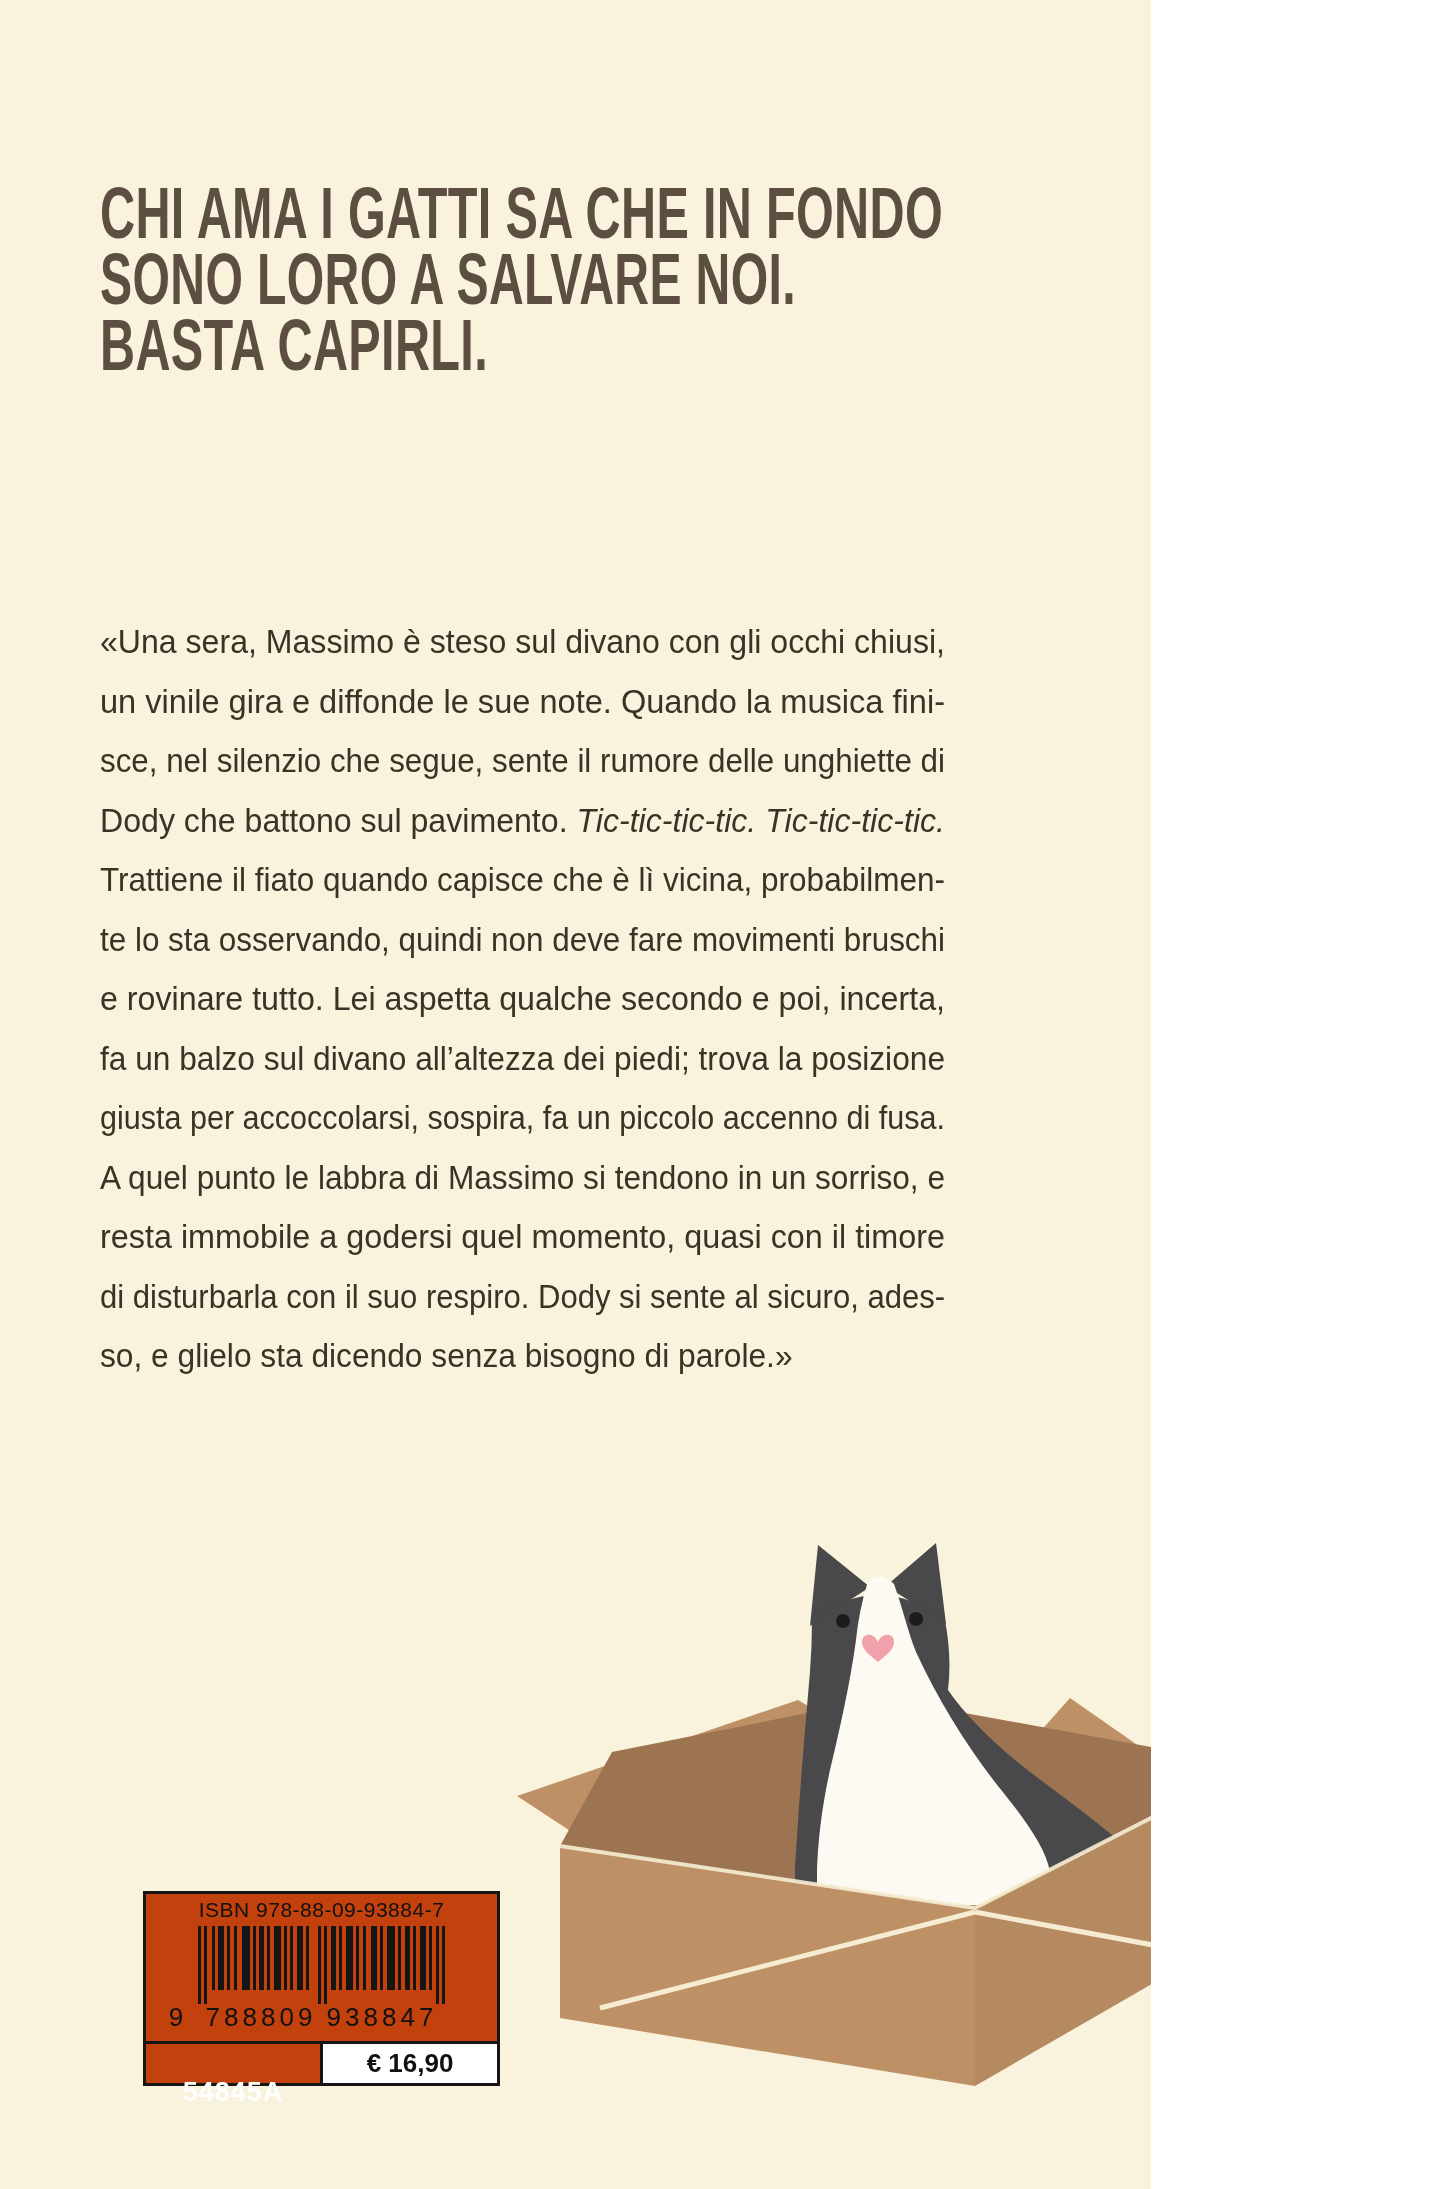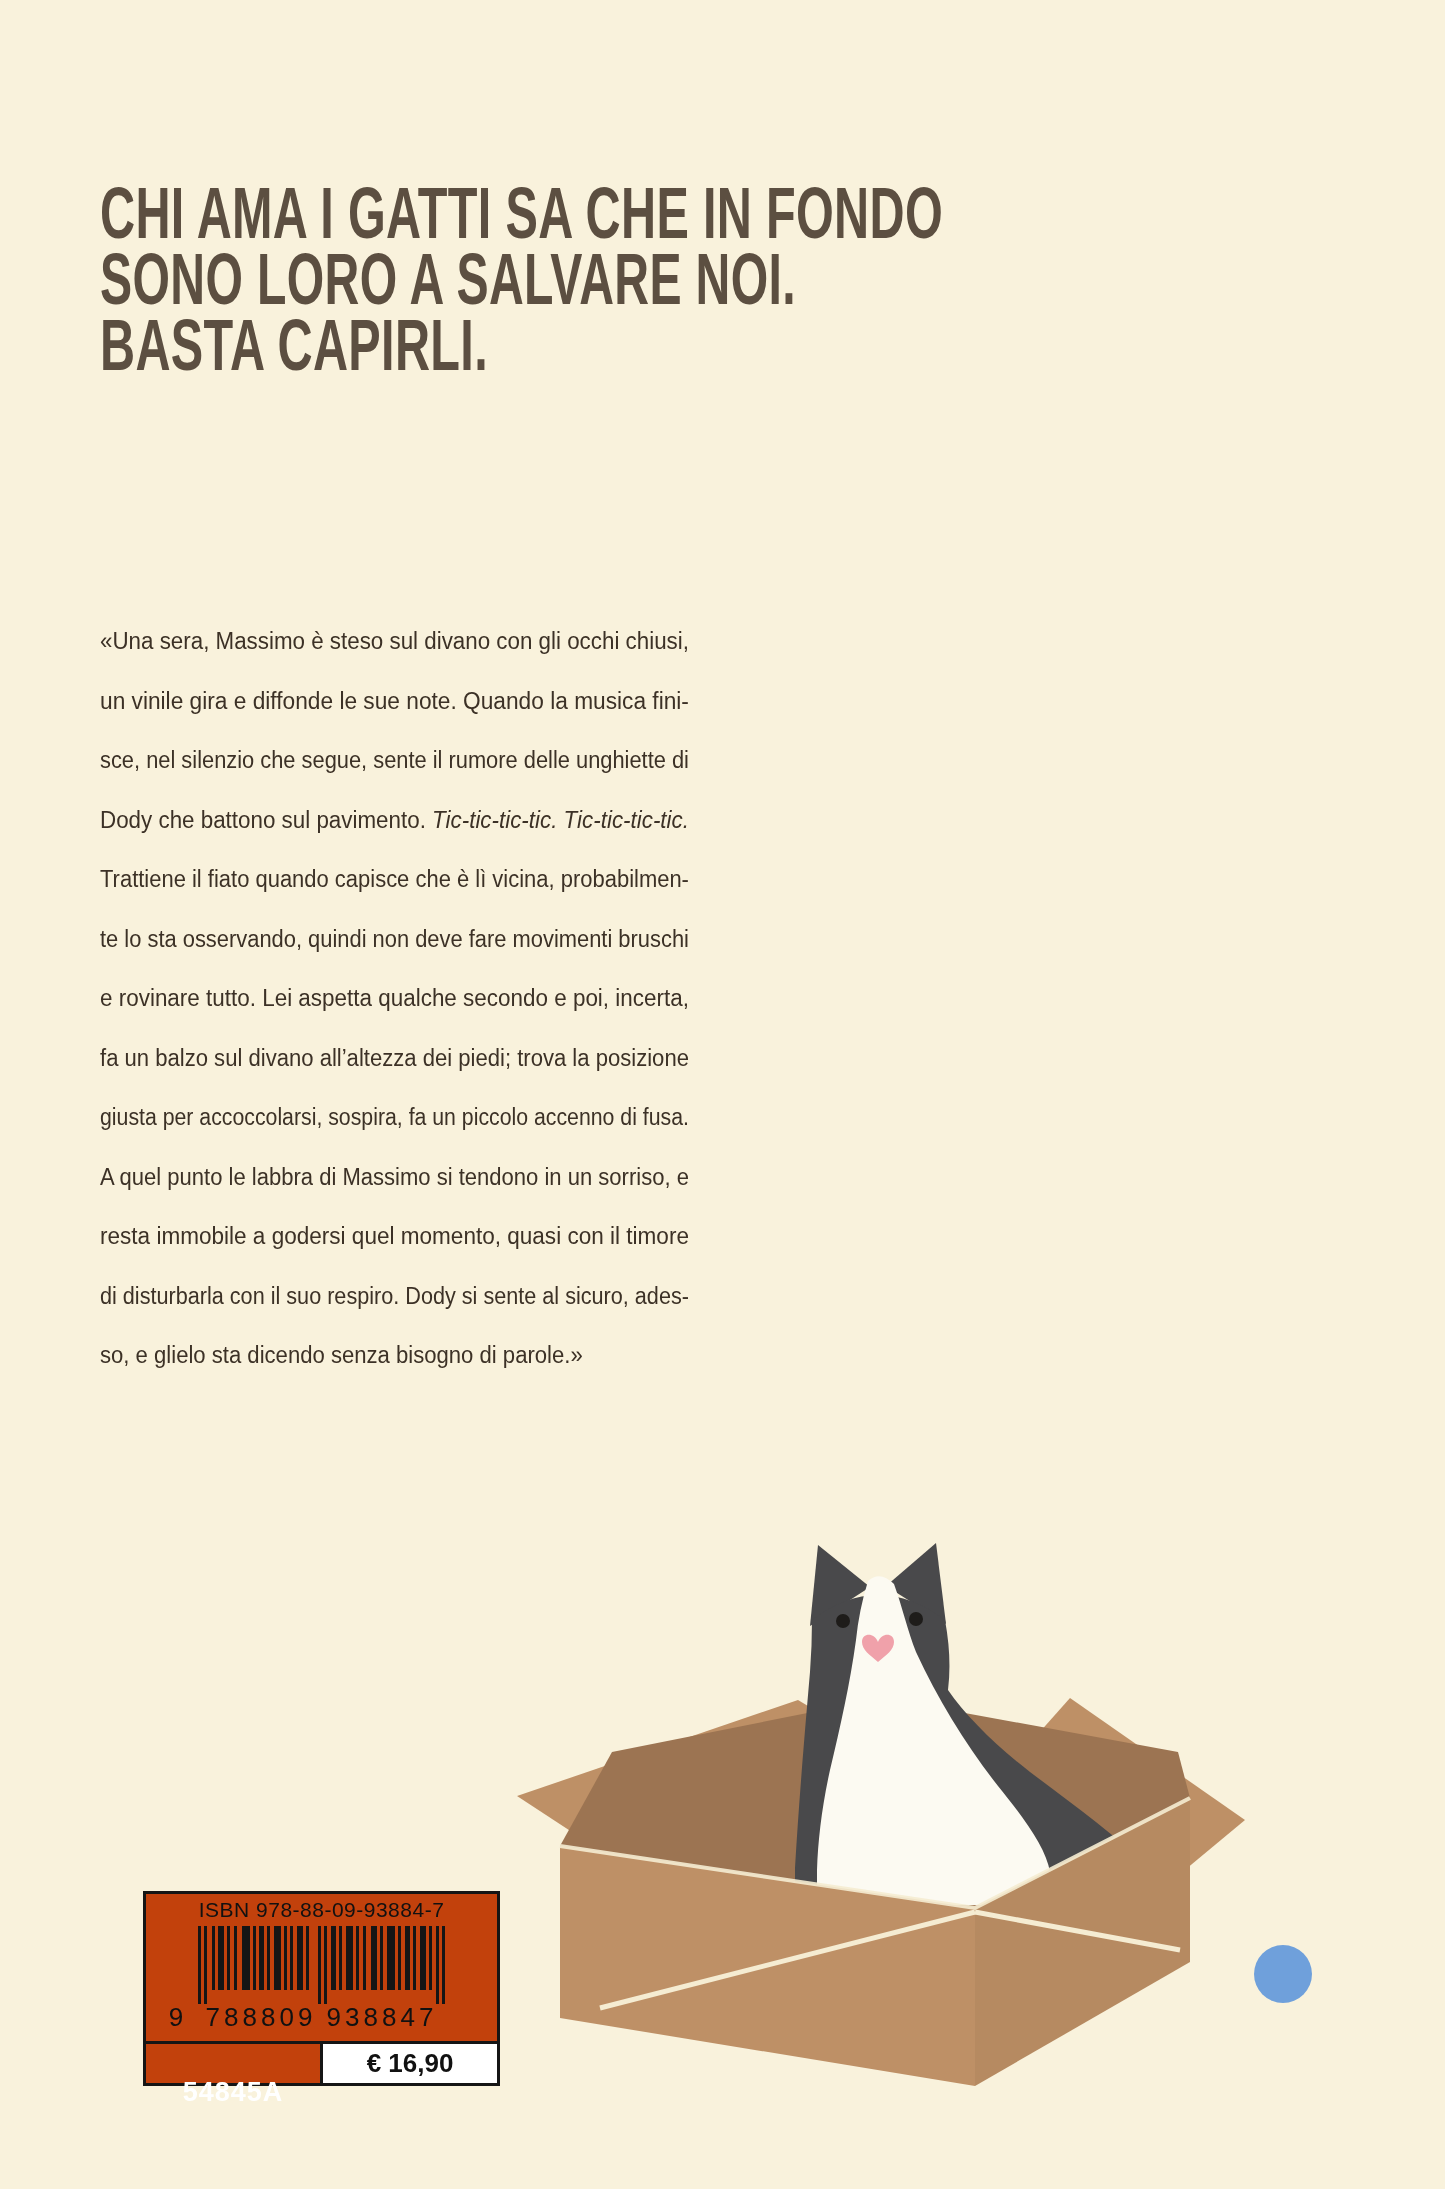--- a/index.html
+++ b/index.html
@@ -1,28 +1,28 @@
 <!DOCTYPE html>
 <html><head>
 <meta charset="utf-8">
 <style>
   html,body{margin:0;padding:0;}
   .page{
     position:relative;
-    width:1445px;height:2189px;
+    width:1151px;height:2189px;
     background:#F9F2DC;
     overflow:hidden;
     font-family:"Liberation Sans",sans-serif;
   }
   
   .headline{position:absolute;left:100px;top:180px;font-weight:bold;color:#5C4F41;}
   .h-line{height:66px;line-height:66px;white-space:nowrap;}
   .h-line span{display:inline-block;font-size:72px;transform-origin:0 55%;letter-spacing:0.5px;}
   
-  .quote{position:absolute;left:100px;top:612px;width:845px;color:#3C3126;font-size:23px;}
+  .quote{position:absolute;left:100px;top:612px;width:845px;color:#3C3126;font-size:33px;}
   .q-line{height:59.5px;line-height:59.5px;white-space:nowrap;}
   .q-line > span{display:inline-block;transform-origin:0 50%;}
   .q-line .it{font-style:italic;}
   
   .illus{position:absolute;left:0;top:0;width:1445px;height:2189px;}
   
   .isbn-panel{
     position:absolute;left:143px;top:1891px;width:357px;height:195px;
     background:#c2410c;border:3px solid #151515;box-sizing:border-box;
   }

